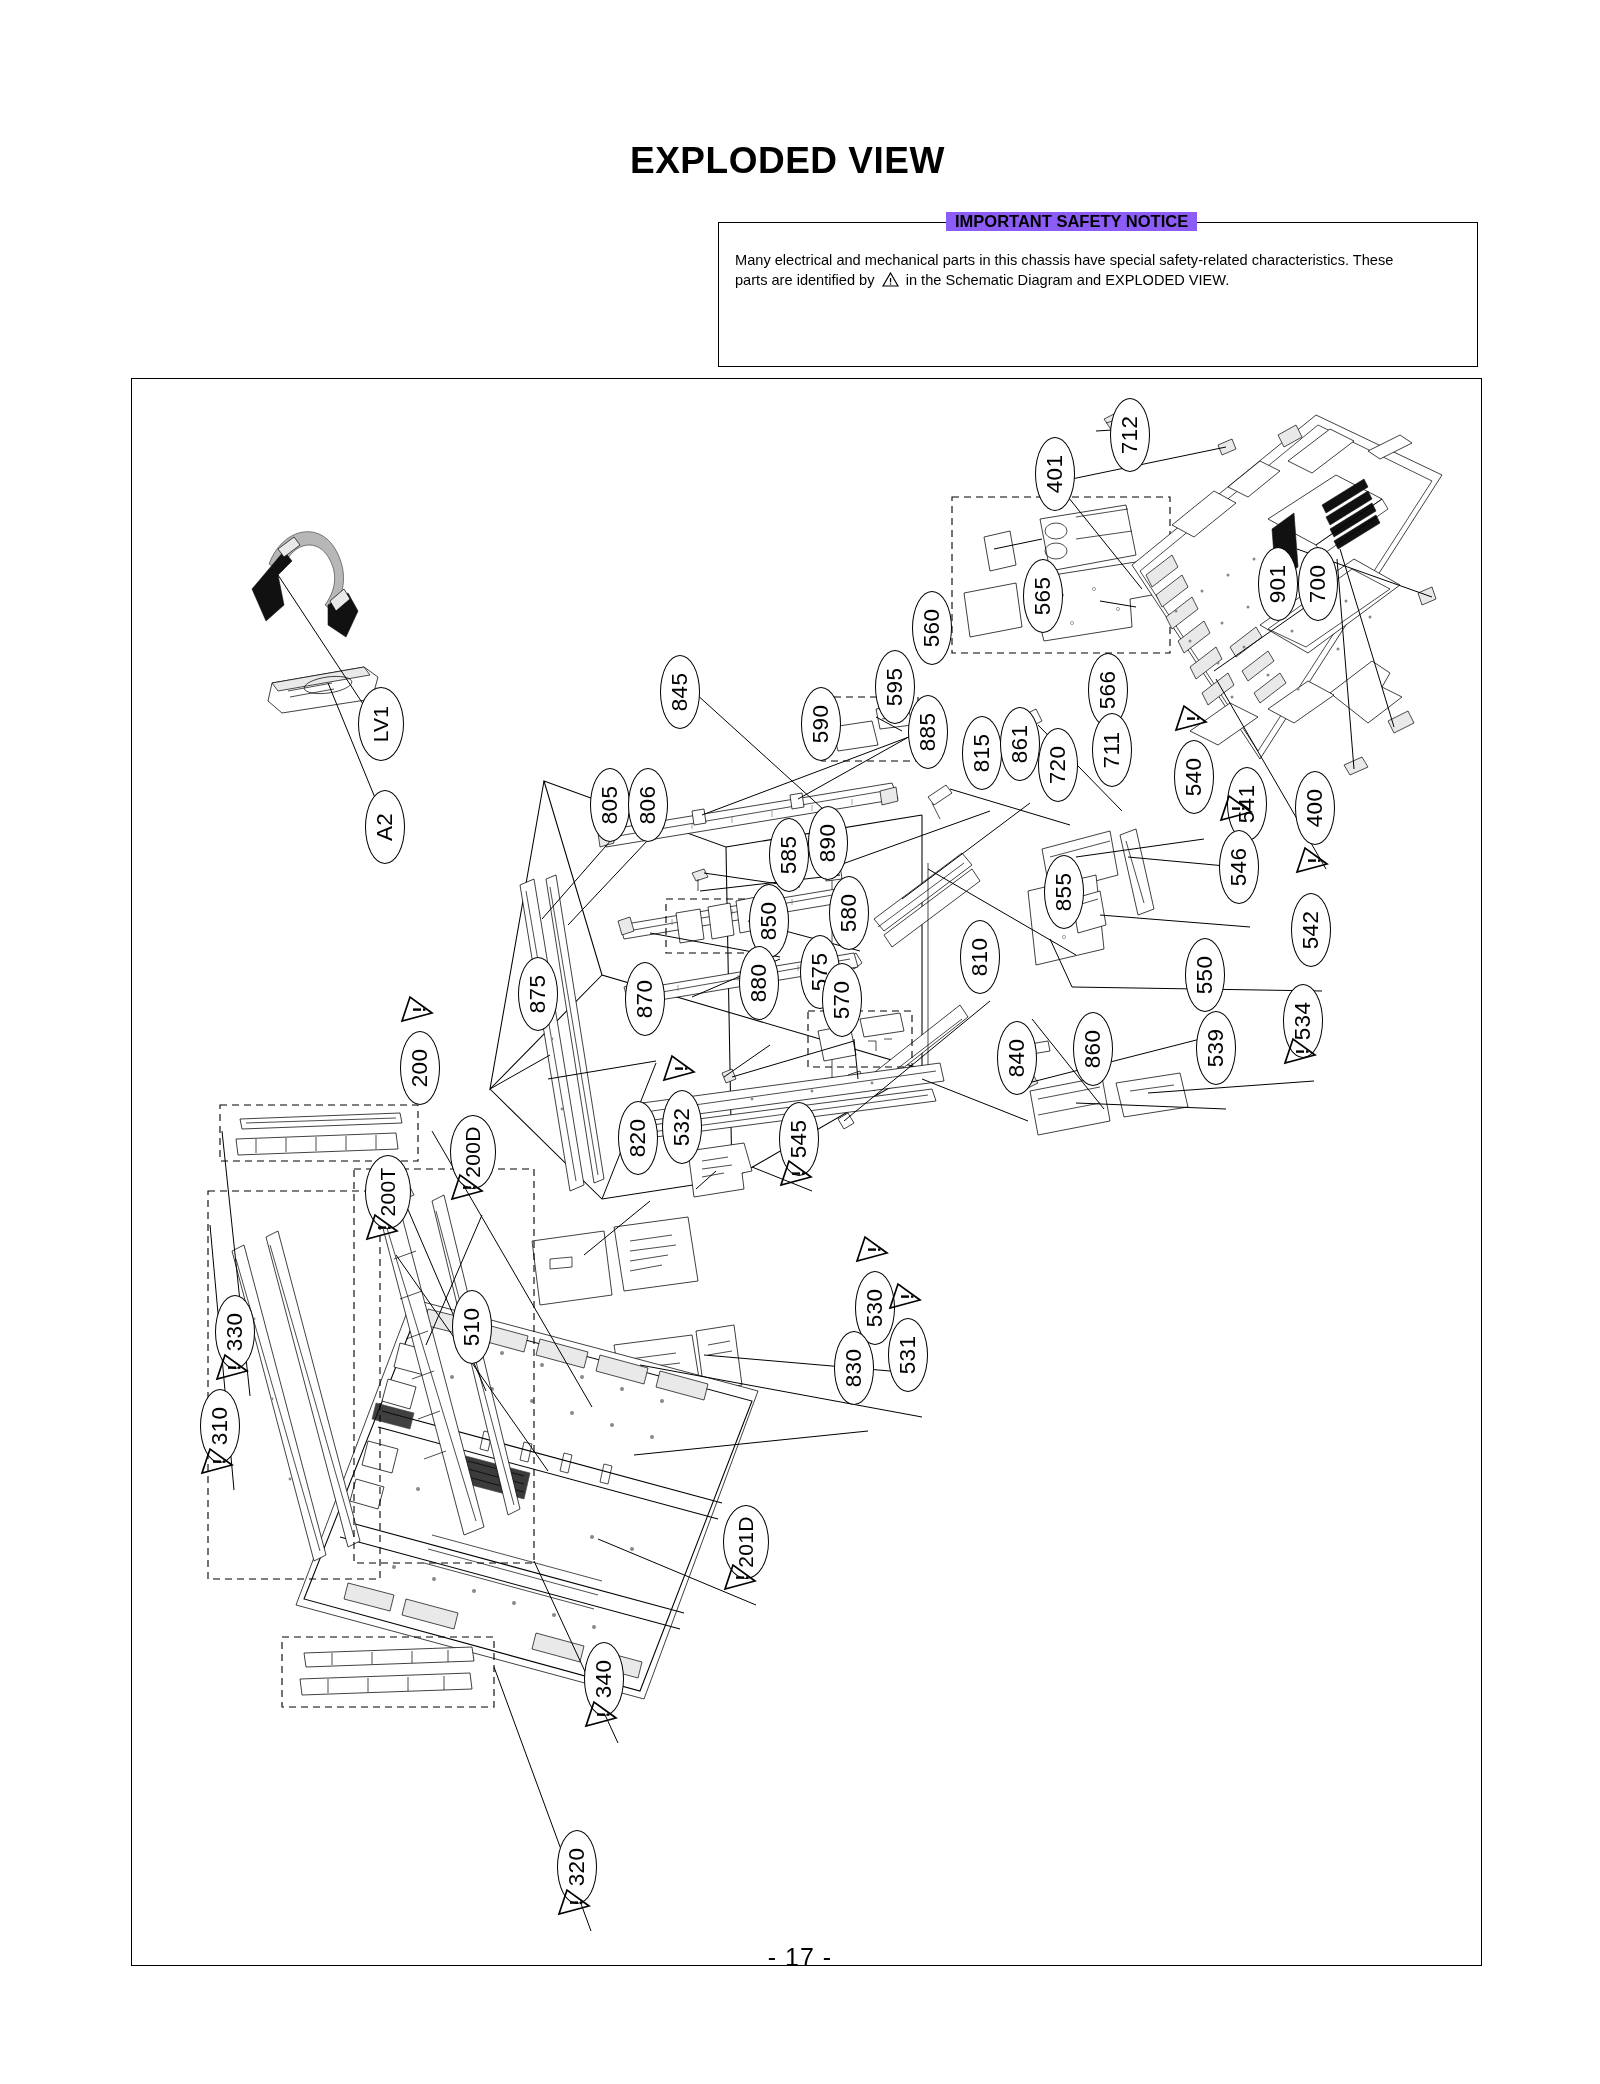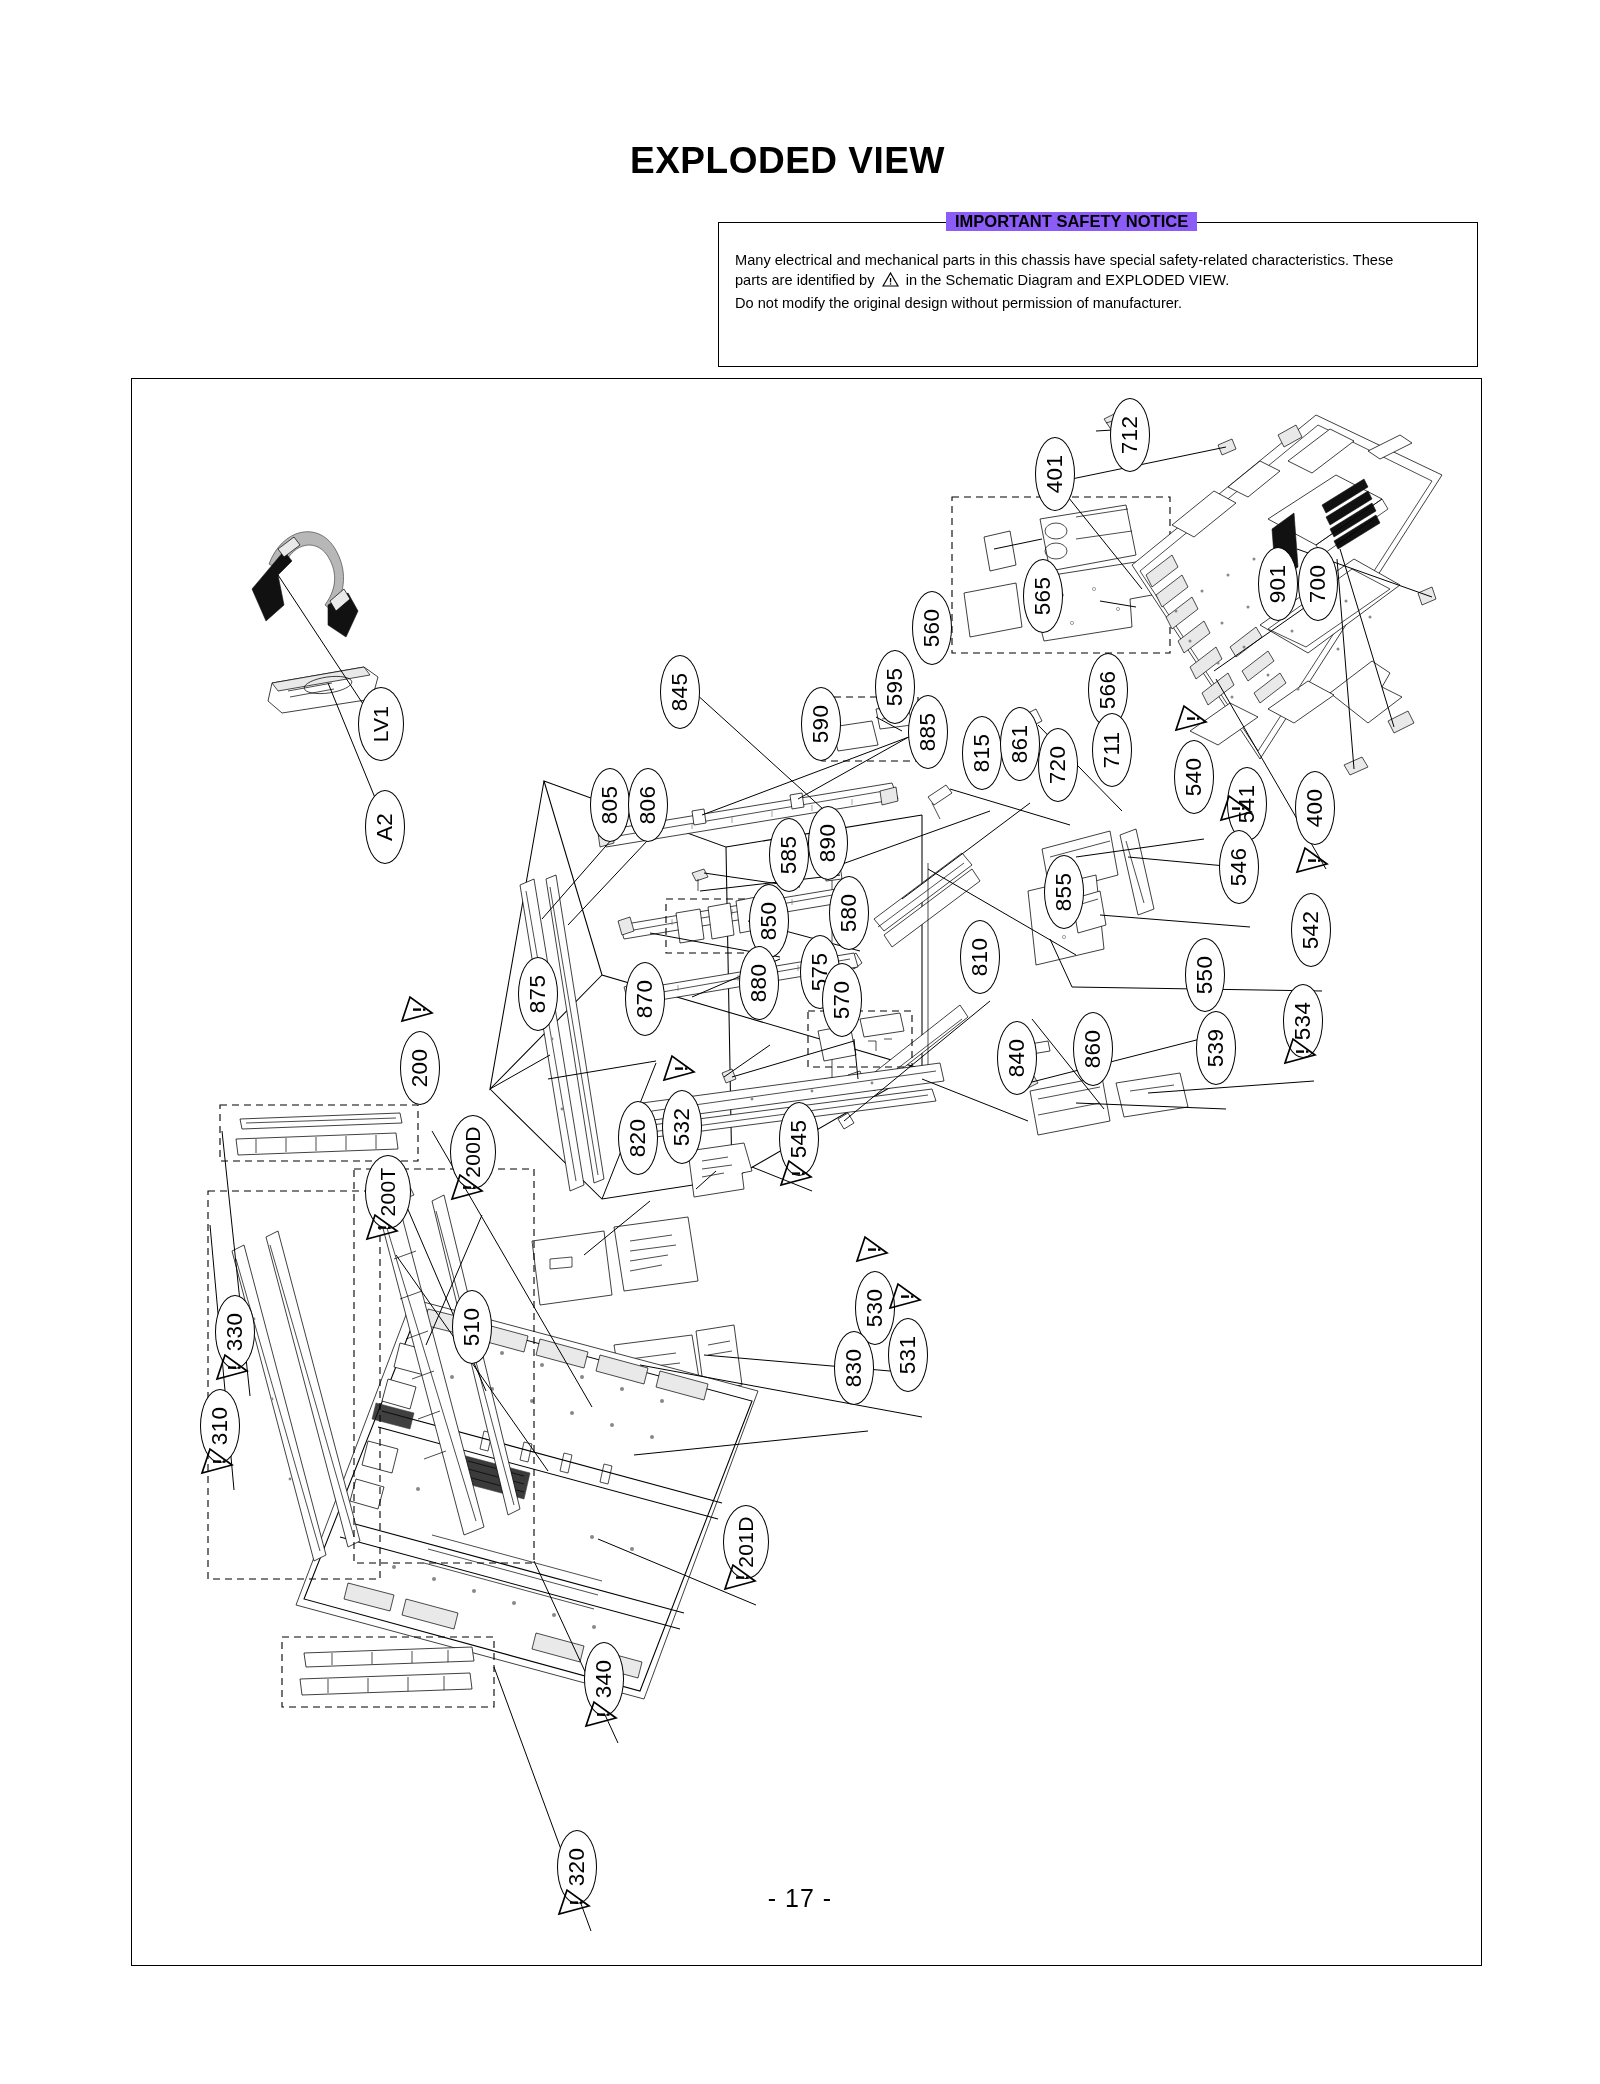--- a/index.html
+++ b/index.html
@@ -37,21 +37,21 @@
 
   
   #drawing-frame{
     position:absolute;left:131px;top:378px;width:1351px;height:1588px;
     border:1.4px solid #000;box-sizing:border-box;background:#fff;
   }
   #drawing-svg{position:absolute;left:0;top:0;width:1351px;height:1588px;}
 
   
   #page-number{
-    position:absolute;left:0;top:1884px;width:1600px;text-align:center;
+    position:absolute;left:0;top:1943px;width:1600px;text-align:center;
     font-size:25px;letter-spacing:1px;
   }
 
   
   .callout{position:absolute;}
   .callout .oval{
     position:absolute;left:0;top:0;width:40px;height:74px;
     border:1.6px solid #000;border-radius:50%;background:#fff;
     box-sizing:border-box;
   }
@@ -83,21 +83,20 @@
       <span>parts are identified by</span>
       <span class="inline-warn">
         <svg width="17" height="15" viewBox="0 0 17 15">
           <path d="M8.5 1 L16 14 L1 14 Z" fill="none" stroke="#000" stroke-width="1.2"></path>
           <rect x="7.9" y="6" width="1.3" height="4.4" fill="#000"></rect>
           <rect x="7.9" y="11.3" width="1.3" height="1.3" fill="#000"></rect>
         </svg>
       </span>
       <span>in the Schematic Diagram and EXPLODED VIEW.</span>
     </p>
-    <p class="nojust">Do not modify the original design without permission of manufacturer.</p>
   </div>
 
   <div id="drawing-frame">
     <svg id="drawing-svg" viewBox="0 0 1351 1588">
       <defs>
         <style>
           .ln   { fill:none; stroke:#000; stroke-width:1.05; }
           .lnT  { fill:none; stroke:#000; stroke-width:0.7;  }
           .lead { fill:none; stroke:#000; stroke-width:1.0;  }
           .dash { fill:none; stroke:#000; stroke-width:1.1; stroke-dasharray:7 5; }

